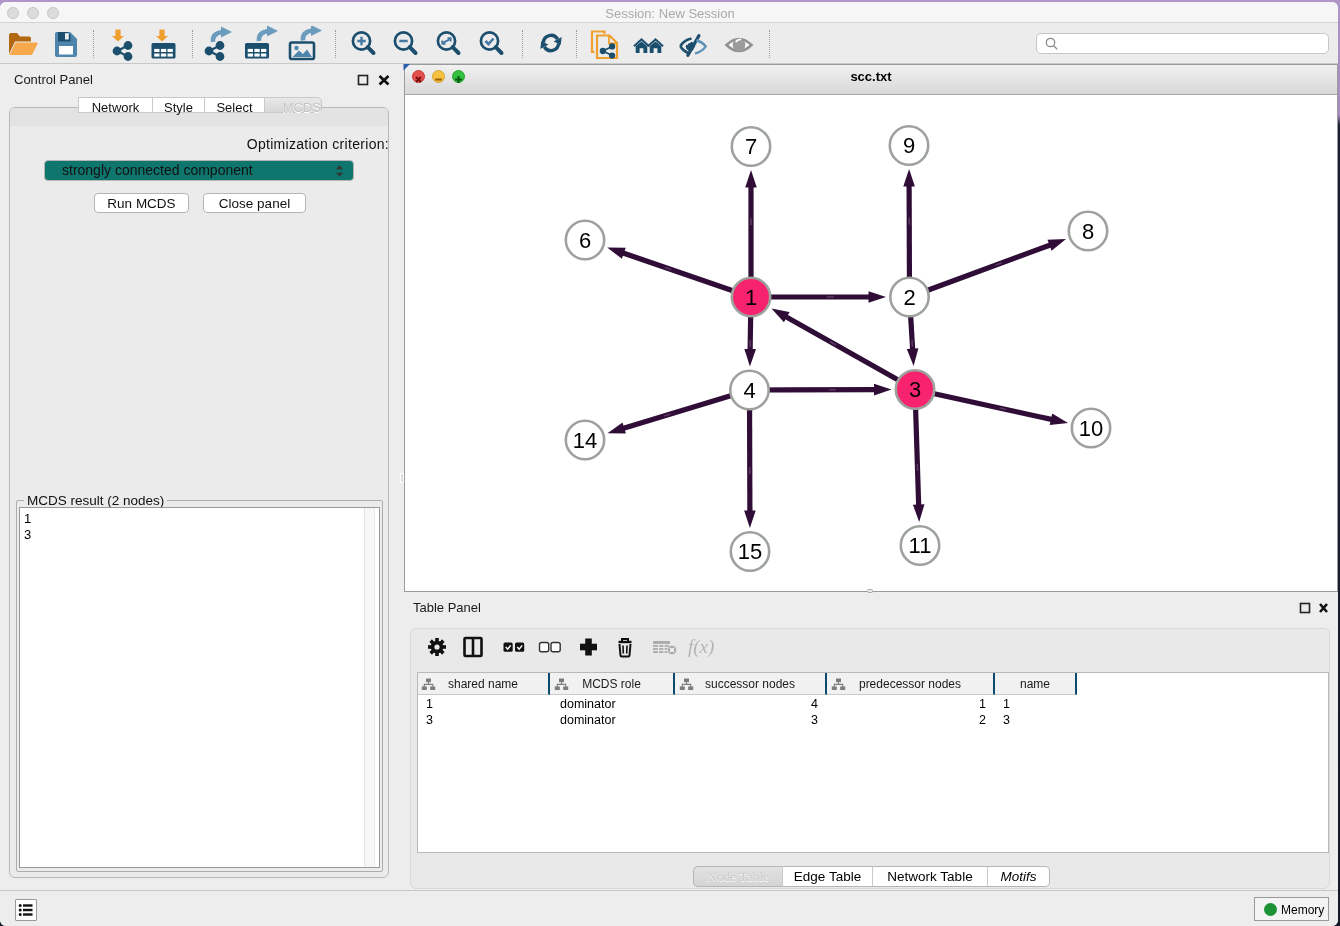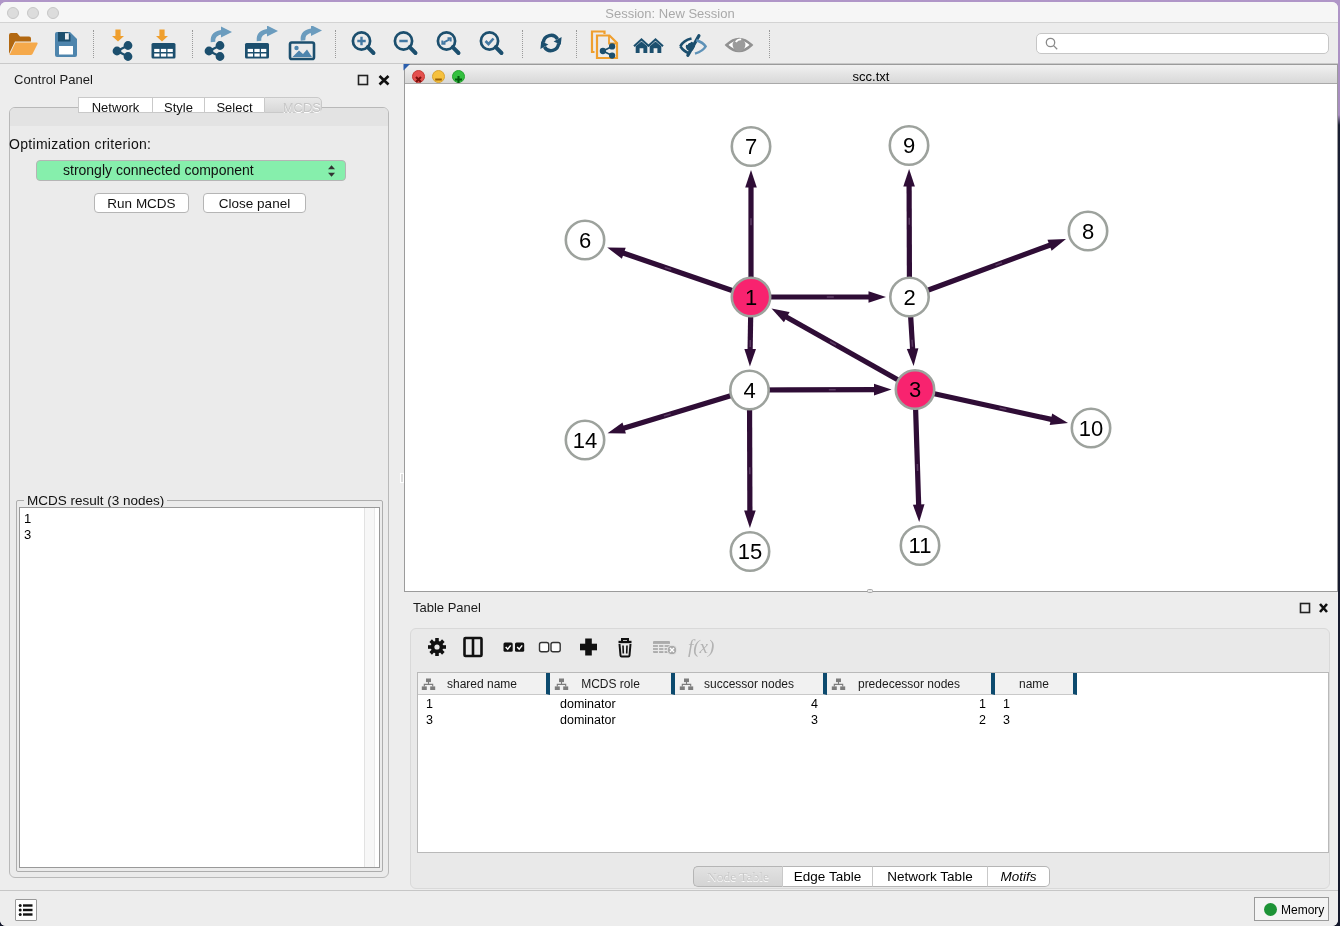--- a/index.html
+++ b/index.html
@@ -14,37 +14,37 @@
   
   #toolbar { position:absolute; left:0; top:21px; width:1338px; height:41px; background:#ececec; border-bottom:1px solid #c9c9c9; }
   .tsep { position:absolute; top:7px; height:28px; width:0; border-left:1px dotted #9a9a9a; }
   .ticon { position:absolute; top:4px; }
   #searchbox { position:absolute; left:1036px; top:10px; width:293px; height:21px; background:#fff; border:1px solid #c6c6c6; border-radius:5px; }
   
   #cphead { position:absolute; left:14px; top:70px; font-size:13px; color:#1a1a1a; }
   #cpbox { position:absolute; left:9px; top:105px; width:380px; height:771px; background:#ebebeb; border:1px solid #b9b9b9; border-radius:6px; }
   #cpband { position:absolute; left:10px; top:106px; width:378px; height:18px; background:#e3e3e3; border-radius:5px 5px 0 0; }
   .cptab { position:absolute; top:95px; height:16px; line-height:20px; font-size:13px; text-align:center; background:#fff; color:#111; border:1px solid #c9c9c9; border-right:none; }
-  #optlabel { position:absolute; left:9px; top:134px; width:380px; text-align:left; font-size:14px; letter-spacing:0.3px; color:#111; }
-  #dropdown { position:absolute; left:36px; top:158px; width:310px; height:21px; background:#86efac; border:1px solid #b5b5b5; border-radius:4px; font-size:14px; line-height:19px; padding-left:26px; color:#111; }
+  #optlabel { position:absolute; left:9px; top:134px; width:380px; text-align:right; font-size:14px; letter-spacing:0.3px; color:#111; }
+  #dropdown { position:absolute; left:44px; top:158px; width:310px; height:21px; background:#0f766e; border:1px solid #b5b5b5; border-radius:4px; font-size:14px; line-height:19px; padding-left:17px; color:#111; }
   .btn { position:absolute; top:191px; height:20px; background:#fff; border:1px solid #b5b5b5; border-radius:4px; font-size:13.5px; line-height:19px; text-align:center; color:#111; }
   #fieldset { position:absolute; left:16px; top:498px; width:367px; height:372px; border:1px solid #adadad; border-radius:2px; }
   #fslegend { position:absolute; left:24px; top:491px; background:#ebebeb; font-size:13.5px; padding:0 3px; color:#111; }
   #mcdslist { position:absolute; left:19px; top:505px; width:361px; height:361px; background:#fff; border:1px solid #999; font-size:13px; color:#000; }
   #mcdsscroll { position:absolute; left:364px; top:506px; width:11px; height:359px; background:#f7f7f7; border-left:1px solid #e2e2e2; border-right:1px solid #e9e9e9; }
   
   #sccwin { position:absolute; left:404px; top:62px; width:934px; height:528px; border:1px solid #9b9b9b; background:#fff; }
-  #scctitle { position:absolute; left:0; top:0; width:932px; height:19px; background:linear-gradient(180deg,#f1f1f1,#d8d8d8); border-bottom:1px solid #a9a9a9; }
+  #scctitle { position:absolute; left:0; top:0; width:932px; height:30px; background:linear-gradient(180deg,#f1f1f1,#d8d8d8); border-bottom:1px solid #a9a9a9;font-weight:bold; }
   .mac { position:absolute; top:4.5px; width:13px; height:13px; border-radius:50%; }
   #scclabel { position:absolute; left:0; top:4px; width:932px; text-align:center; font-size:13px; color:#000; }
   
   #tphead { position:absolute; left:413px; top:598px; font-size:13px; color:#1a1a1a; }
   #tpbox { position:absolute; left:410px; top:626px; width:920px; height:261px; background:#e9e9e9; border:1px solid #d9d9d9; border-radius:6px; }
   #ttable { position:absolute; left:417px; top:670px; width:912px; height:181px; background:#fff; border:1px solid #b9b9b9; }
-  .th { position:absolute; top:670.5px; height:22px; background:#f1f1f1; border-right:4px solid #0c4a6e; border-bottom:1px solid #c9c9c9; font-size:12px; line-height:23px; text-align:center; color:#1a1a1a; }
+  .th { position:absolute; top:670.5px; height:22px; background:#f1f1f1; border-right:2px solid #0c4a6e; border-bottom:1px solid #c9c9c9; font-size:12px; line-height:23px; text-align:center; color:#1a1a1a; }
   .td { position:absolute; font-size:12.5px; color:#000; height:16px; line-height:16px; }
   .btab { position:absolute; top:864px; height:21px; font-size:13.5px; line-height:20px; text-align:center; background:#fff; color:#000; border-top:1px solid #b5b5b5; border-bottom:1px solid #b5b5b5; border-right:1px solid #c9c9c9; }
   
   #statusbar { position:absolute; left:0; top:888px; width:1338px; height:36px; background:#ededed; border-top:1px solid #c6c6c6; }
   #memorybtn { position:absolute; left:1254px; top:895px; width:75px; height:24px; background:#f4f4f4; border:1px solid #9a9a9a; font-size:12px; color:#000; }
   #listbtn { position:absolute; left:15px; top:897px; width:22px; height:22px; background:#fdfdfd; border:1px solid #9a9a9a; border-radius:1px; }
 </style>
 </head>
 <body>
 <div id="win">
@@ -221,21 +221,21 @@
   <div id="optlabel">Optimization criterion:</div>
   <div id="dropdown">strongly connected component
     <svg width="11" height="14" style="position:absolute; right:8px; top:3px;" viewBox="0 0 11 14">
         <path d="M2 5.2 L5.5 1.2 L9 5.2 Z" fill="#333"></path>
         <path d="M2 8.8 L5.5 12.8 L9 8.8 Z" fill="#333"></path>
       </svg>
   </div>
   <div class="btn" style="left:94px; width:95px;">Run MCDS</div>
   <div class="btn" style="left:203px; width:103px;">Close panel</div>
   <div id="fieldset"></div>
-  <div id="fslegend">MCDS result (3 nodes)</div>
+  <div id="fslegend">MCDS result (2 nodes)</div>
   <div id="mcdslist">
       <div style="padding:3px 0 0 4px; line-height:16px;">1<br>3</div>
     </div>
   <div id="mcdsscroll"></div>
 
   <div id="sccwin">
     <div id="scctitle">
       <div class="mac" style="left:7px;  background:#e4504e; border:1px solid #c33c35;"><svg width="11" height="11" viewBox="0 0 11 11">
             <path d="M3 3 L8 8 M8 3 L3 8" stroke="#7e100c" stroke-width="2.1"></path>
           </svg></div>

